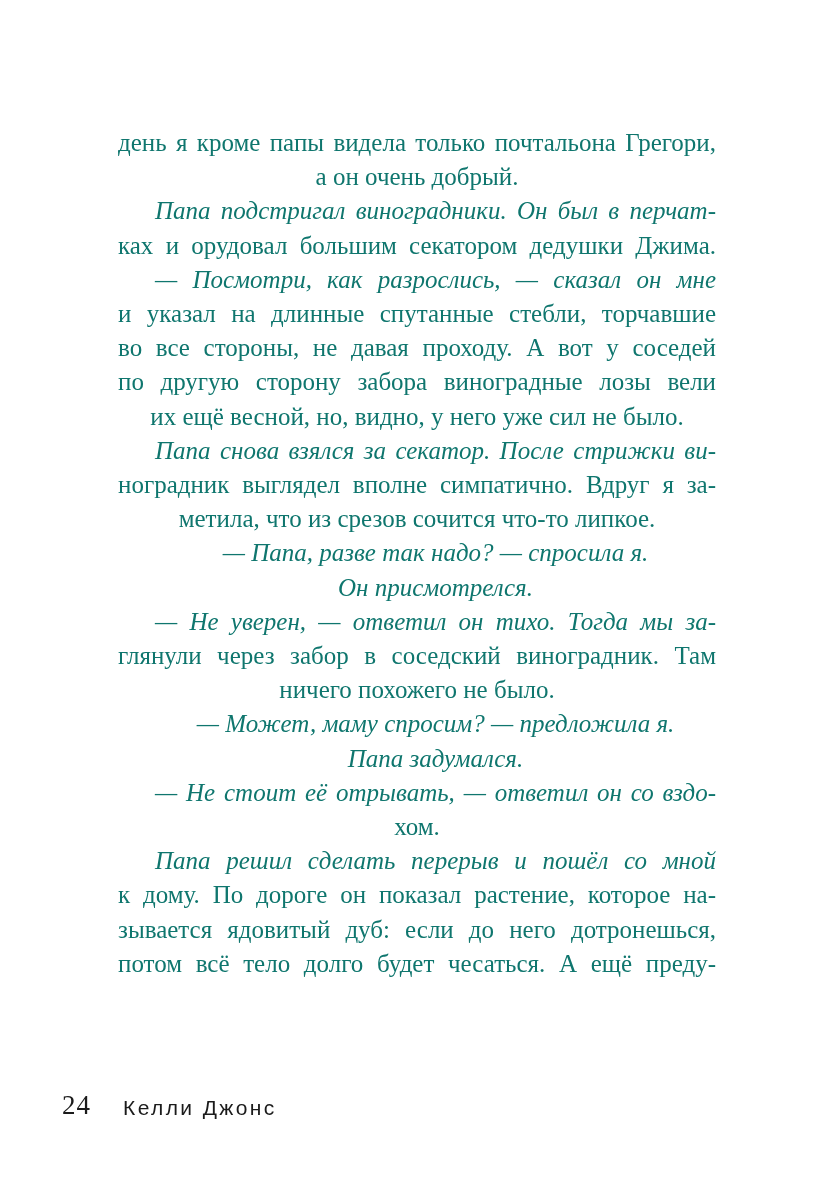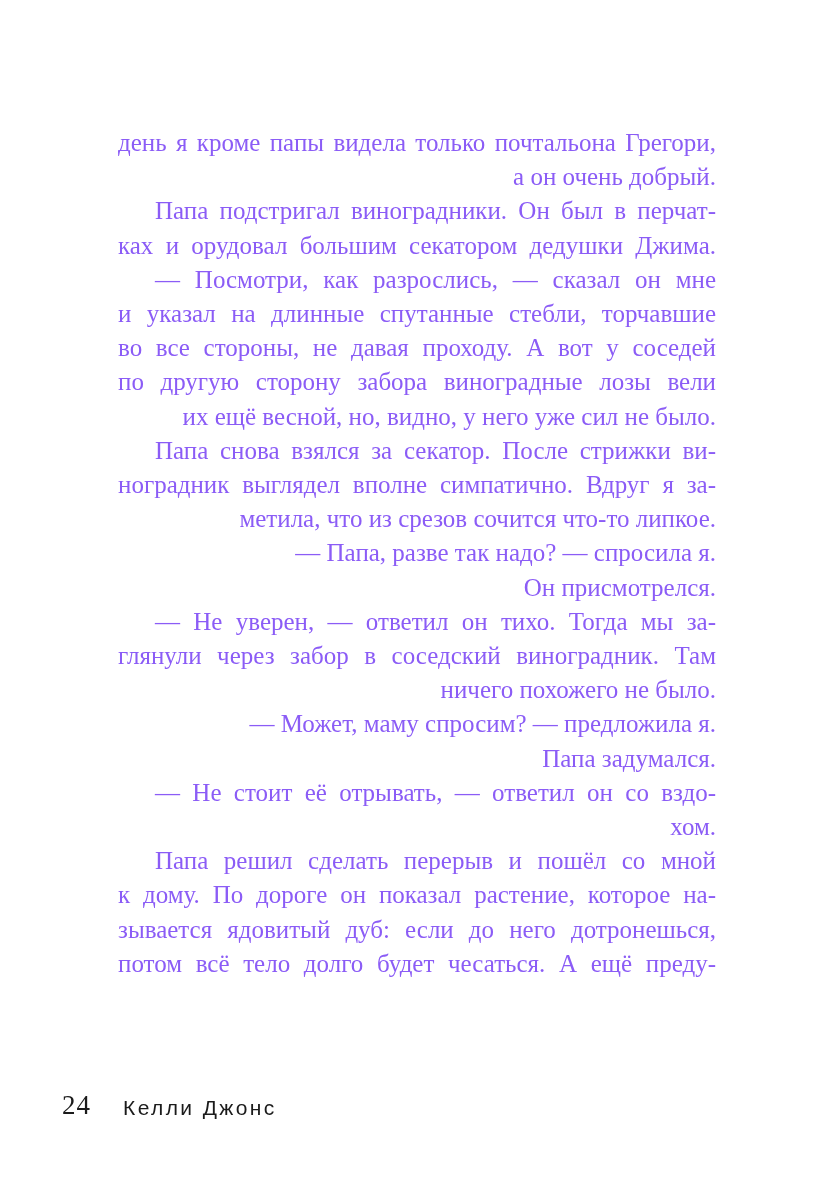--- a/index.html
+++ b/index.html
@@ -19,29 +19,30 @@
     background: #ffffff;
   }
   .text-block {
     position: absolute;
     left: 118px;
     top: 126px;
     width: 598px;
     font-family: "Liberation Serif", "DejaVu Serif", serif;
     font-size: 25px;
     line-height: 34.2px;
-    color: #8b5cf6;
+    color: #0f766e;
     -webkit-font-smoothing: antialiased;
   }
   .line {
     white-space: nowrap;
-    text-align: right;
+    text-align: center;
   }
   .line.indent {
     padding-left: 37px;
+    font-style: italic;
   }
   .line.just {
     text-align: justify;
     text-align-last: justify;
     text-justify: inter-word;
   }
   .footer {
     position: absolute;
     left: 0;
     top: 1092px;

